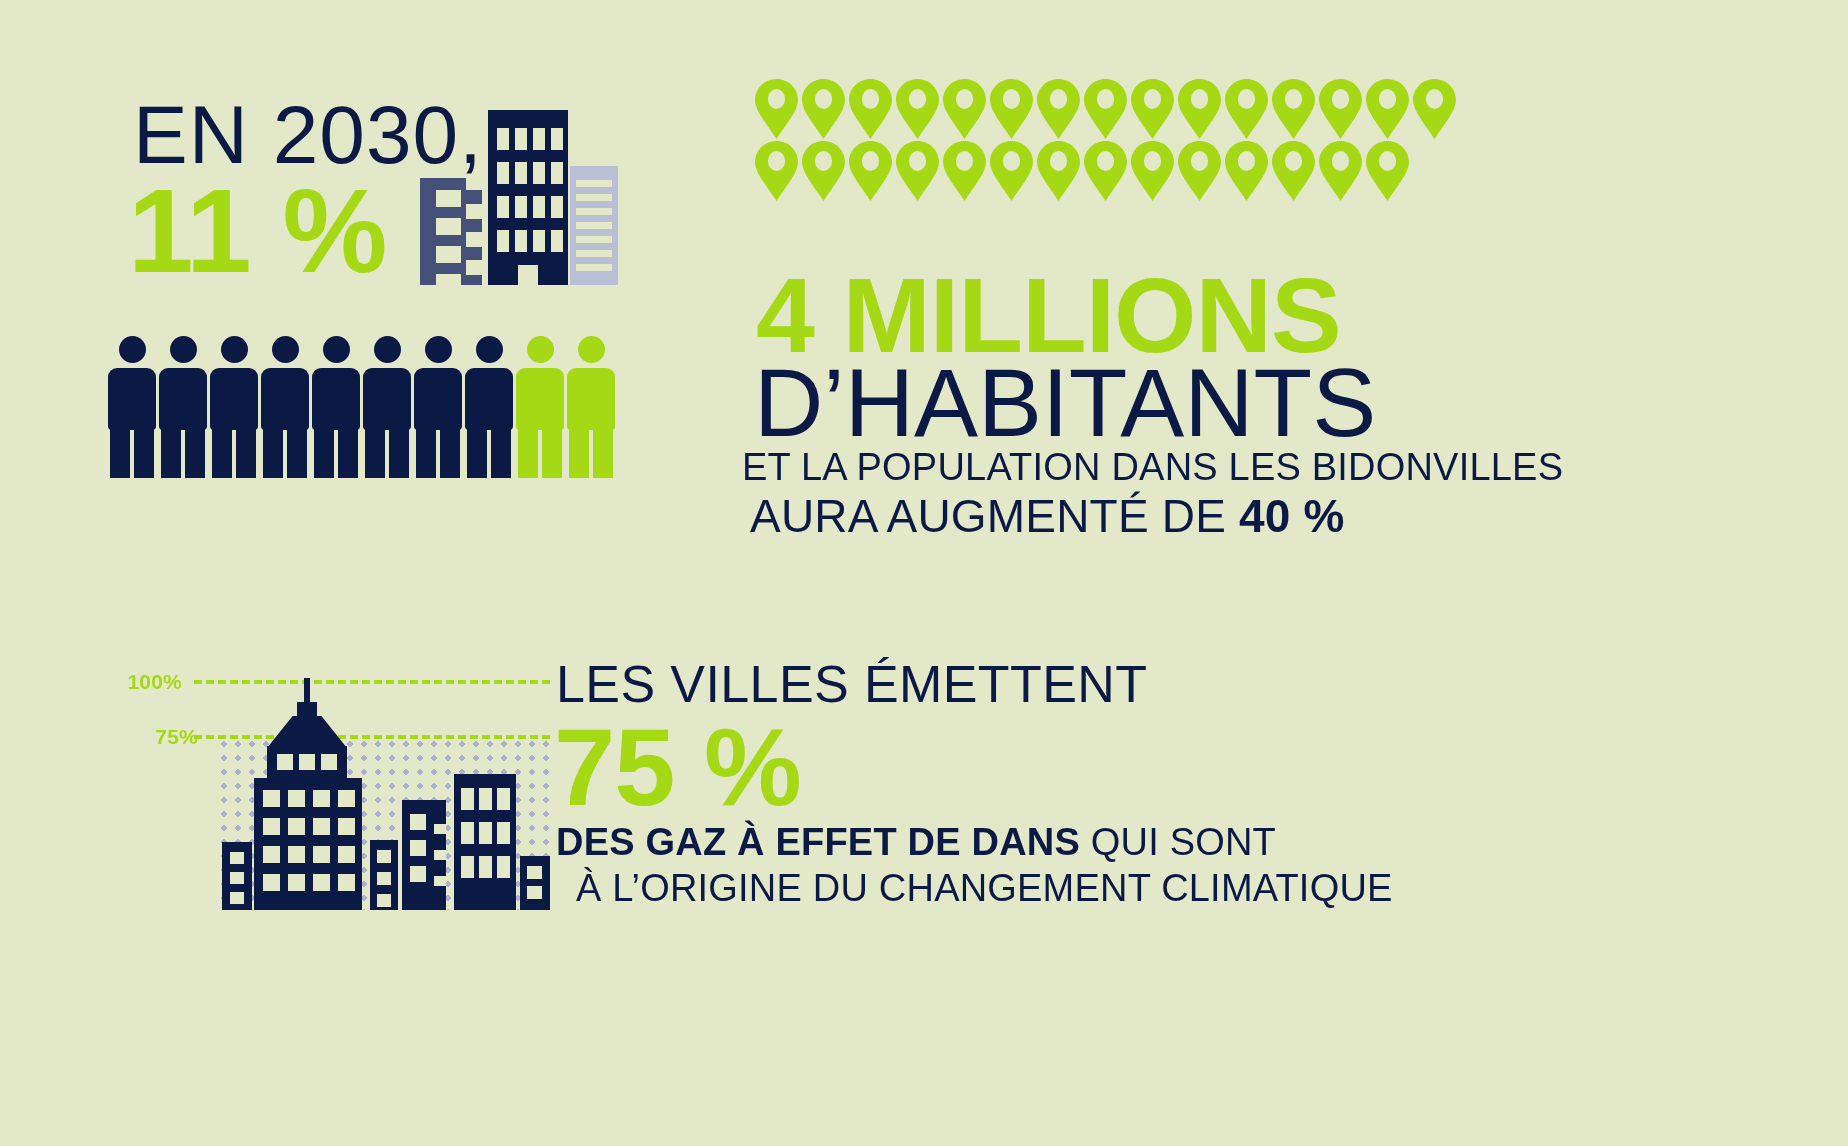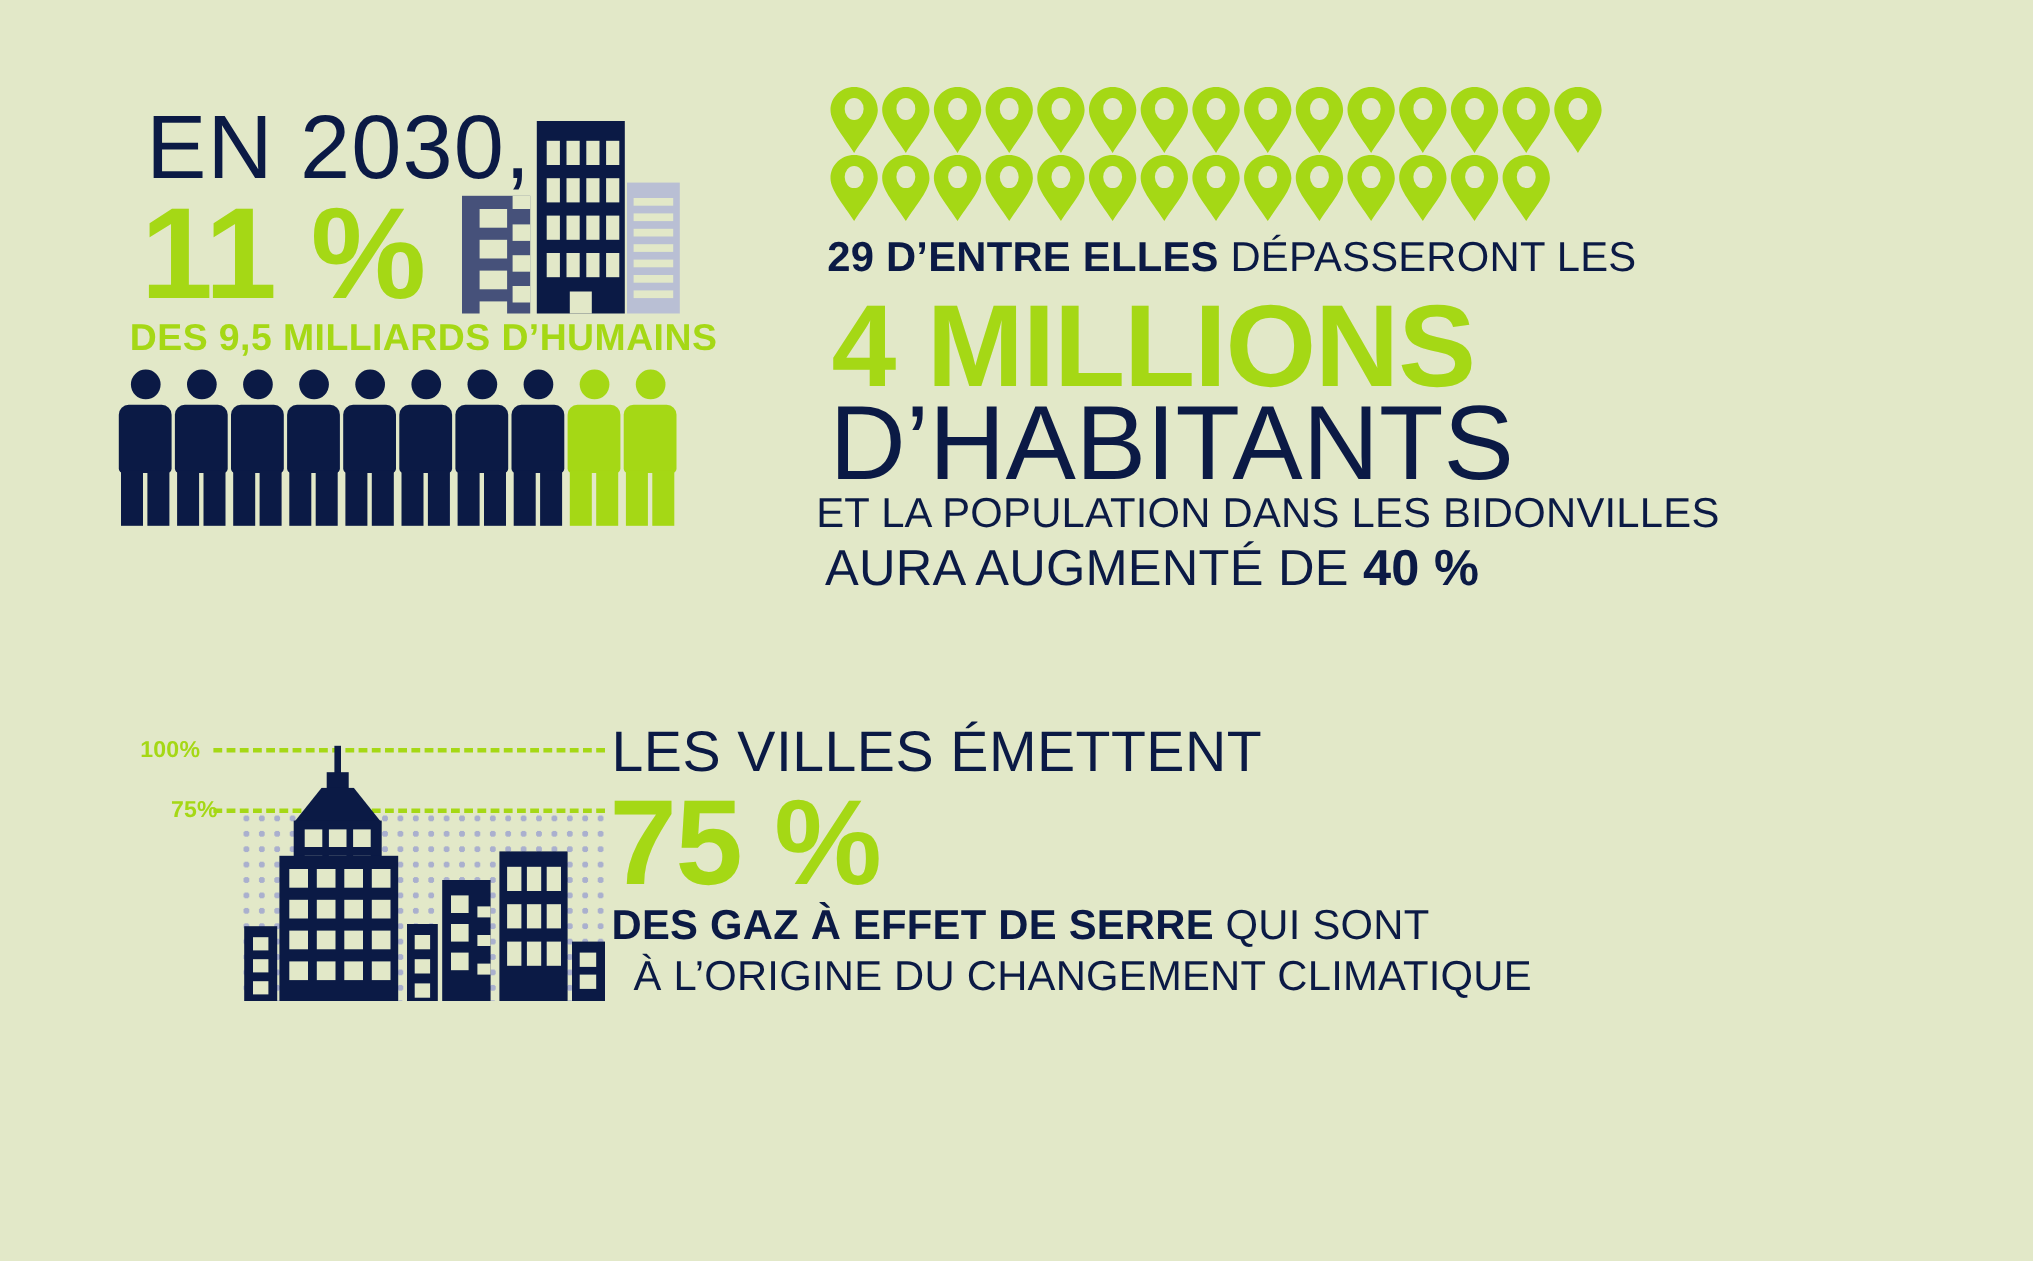--- a/index.html
+++ b/index.html
@@ -137,21 +137,20 @@
 </style>
 </head>
 <body>
 
 <div class="stage">
 
   <div class="abs" id="panel-1">
 
     <div class="t-en2030">EN 2030,</div>
     <div class="t-60">11 %</div>
-    <div class="t-milliards">DES 9,5 MILLIARDS D’HUMAINS</div>
 
     <div id="buildings-1">
 
       <div class="bld" style="left:0px;top:68px;width:62px;height:107px;background:#46517a;">
         <div class="win" style="left:16px;top:12px;width:25px;height:17px;"></div>
         <div class="win" style="left:16px;top:40px;width:25px;height:17px;"></div>
         <div class="win" style="left:16px;top:68px;width:25px;height:17px;"></div>
         <div class="win" style="left:16px;top:96px;width:25px;height:17px;"></div>
 
         <div class="win" style="left:46px;top:0px;width:16px;height:12px;"></div>
@@ -347,21 +346,20 @@
               <ellipse cx="22.5" cy="21" rx="8.6" ry="10" fill="#e2e8c8"></ellipse>
             </svg></span><span class="pin"><svg width="45" height="62" viewBox="0 0 45 62">
               <path d="M22.5 1 C10.6 1 1 10.4 1 22 C1 33 13 46 22.5 61 C32 46 44 33 44 22 C44 10.4 34.4 1 22.5 1 Z" fill="#a5d815"></path>
               <ellipse cx="22.5" cy="21" rx="8.6" ry="10" fill="#e2e8c8"></ellipse>
             </svg></span><span class="pin"><svg width="45" height="62" viewBox="0 0 45 62">
               <path d="M22.5 1 C10.6 1 1 10.4 1 22 C1 33 13 46 22.5 61 C32 46 44 33 44 22 C44 10.4 34.4 1 22.5 1 Z" fill="#a5d815"></path>
               <ellipse cx="22.5" cy="21" rx="8.6" ry="10" fill="#e2e8c8"></ellipse>
             </svg></span></div>
       </div>
 
-    <div class="t-29"><b>29 D’ENTRE ELLES</b><span class="light"> DÉPASSERONT LES</span></div>
 
     <div class="t-10m">4 MILLIONS</div>
     <div class="t-habitants">D’HABITANTS</div>
     <div class="t-bidonvilles">ET LA POPULATION DANS LES BIDONVILLES</div>
 
     <div class="t-augmente"><span>AURA AUGMENTÉ DE </span><b>40 %</b></div>
 
   </div>
 
   <div class="abs" id="panel-3">
@@ -444,18 +442,18 @@
 
         <div class="sb" style="left:306px;top:178px;width:30px;height:54px;">
           <div class="sw" style="left:7px;top:10px;width:15px;height:13px;"></div>
           <div class="sw" style="left:7px;top:30px;width:15px;height:13px;"></div>
         </div>
       </div>
     </div>
 
     <div class="t-lesvilles">LES VILLES ÉMETTENT</div>
     <div class="t-75">75 %</div>
-    <div class="t-gaz"><b>DES GAZ À EFFET DE SERRE</b><span> QUI SONT</span></div>
+    <div class="t-gaz"><b>DES GAZ À EFFET DE DANS</b><span> QUI SONT</span></div>
     <div class="t-origine">À L’ORIGINE DU CHANGEMENT CLIMATIQUE</div>
 
   </div>
 
 </div>
 
 </body></html>

